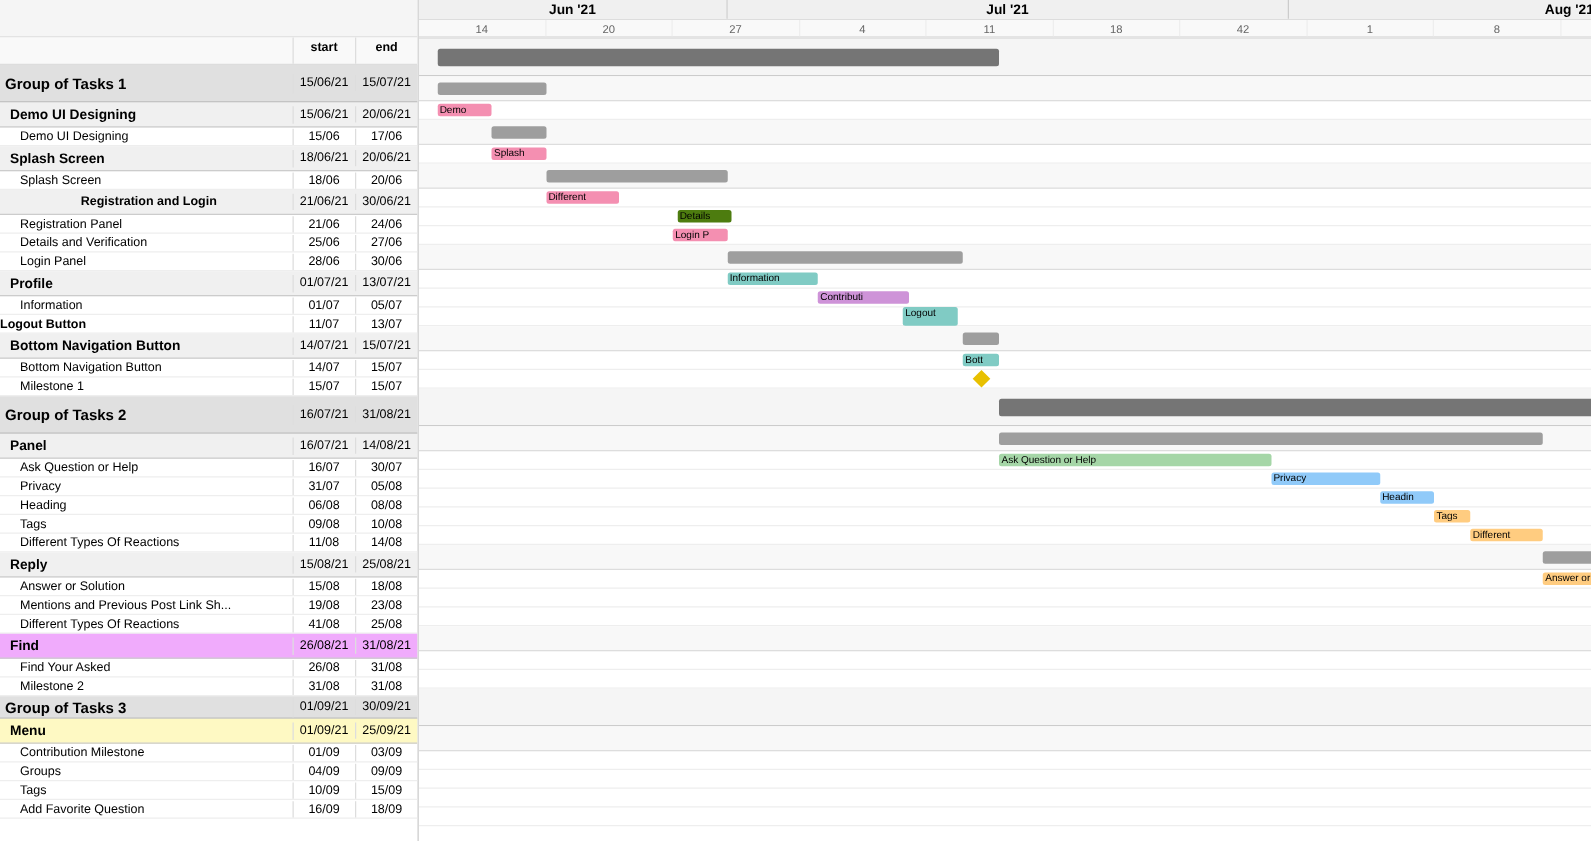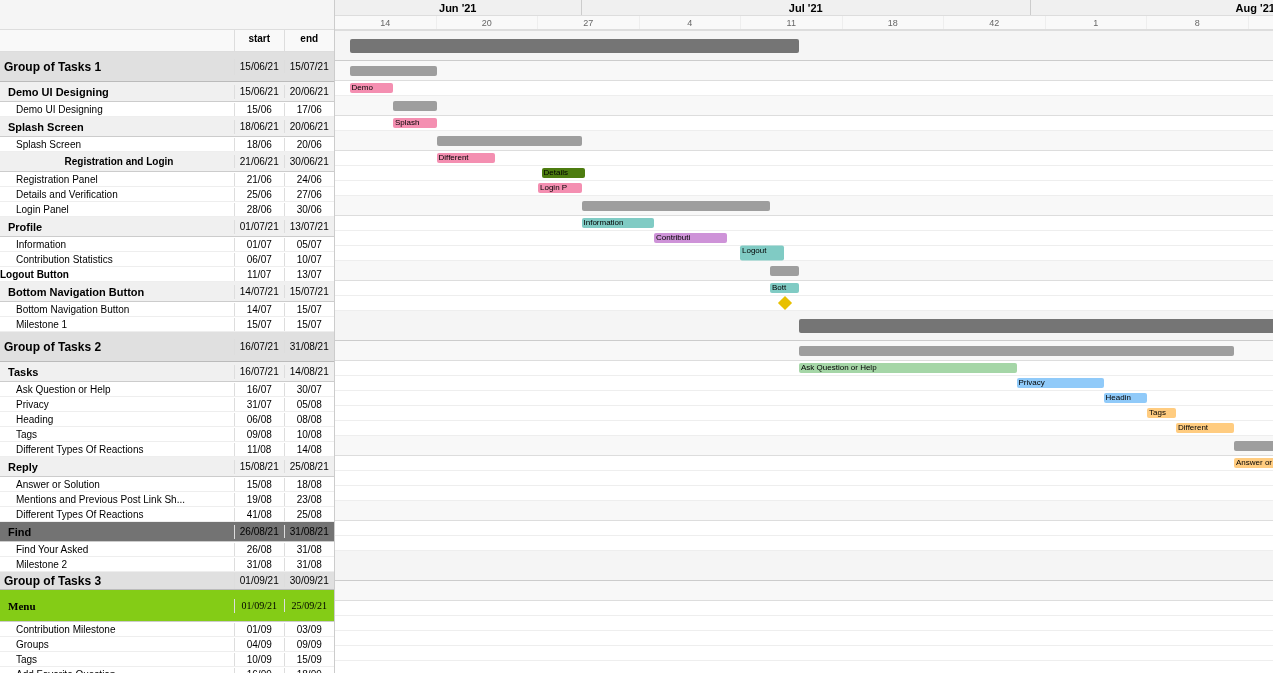--- a/index.html
+++ b/index.html
@@ -104,25 +104,20 @@
           <div class="task-name level1" style="font-weight: bold; font-size: 11px; padding-left: 8px;">Profile</div>
           <div class="task-start">01/07/21</div>
           <div class="task-end">13/07/21</div>
         </div>
         <div class="task-row" style="height: 15px;">
           <div class="task-name level2" style="font-size: 10px; padding-left: 16px;">Information</div>
           <div class="task-start">01/07</div>
           <div class="task-end">05/07</div>
         </div>
         <div class="task-row" style="height: 15px;">
-          <div class="task-name level2" style="font-size: 10px; padding-left: 16px;">Contribution Statistics</div>
-          <div class="task-start">06/07</div>
-          <div class="task-end">10/07</div>
-        </div>
-        <div class="task-row" style="height: 15px;">
           <div class="task-name level2" style="font-size: 10px; padding-left: 0; font-weight: bold;">Logout Button</div>
           <div class="task-start">11/07</div>
           <div class="task-end">13/07</div>
         </div>
         <div class="task-row" style="background: rgb(240, 240, 240); height: 20px; border-bottom: 1px solid rgb(204, 204, 204);">
           <div class="task-name level1" style="font-weight: bold; font-size: 11px; padding-left: 8px;">Bottom Navigation Button</div>
           <div class="task-start">14/07/21</div>
           <div class="task-end">15/07/21</div>
         </div>
         <div class="task-row" style="height: 15px;">
@@ -134,21 +129,21 @@
           <div class="task-name level2" style="font-size: 10px; ">Milestone 1</div>
           <div class="task-start">15/07</div>
           <div class="task-end">15/07</div>
         </div>
         <div class="task-row" style="background: rgb(224, 224, 224); height: 30px; border-bottom: 1px solid rgb(187, 187, 187);">
           <div class="task-name level0" style="font-weight: bold; font-size: 12px;">Group of Tasks 2</div>
           <div class="task-start">16/07/21</div>
           <div class="task-end">31/08/21</div>
         </div>
         <div class="task-row" style="background: rgb(240, 240, 240); height: 20px; border-bottom: 1px solid rgb(204, 204, 204);">
-          <div class="task-name level1" style="font-weight: bold; font-size: 11px; padding-left: 8px;">Tasks</div>
+          <div class="task-name level1" style="font-weight: bold; font-size: 11px; padding-left: 8px;">Panel</div>
           <div class="task-start">16/07/21</div>
           <div class="task-end">14/08/21</div>
         </div>
         <div class="task-row" style="height: 15px;">
           <div class="task-name level2" style="font-size: 10px; padding-left: 16px;">Ask Question or Help</div>
           <div class="task-start">16/07</div>
           <div class="task-end">30/07</div>
         </div>
         <div class="task-row" style="height: 15px;">
           <div class="task-name level2" style="font-size: 10px; padding-left: 16px;">Privacy</div>
@@ -183,41 +178,41 @@
         <div class="task-row" style="height: 15px;">
           <div class="task-name level2" style="font-size: 10px; padding-left: 16px;">Mentions and  Previous Post Link Sh...</div>
           <div class="task-start">19/08</div>
           <div class="task-end">23/08</div>
         </div>
         <div class="task-row" style="height: 15px;">
           <div class="task-name level2" style="font-size: 10px; padding-left: 16px;">Different Types Of Reactions</div>
           <div class="task-start">41/08</div>
           <div class="task-end">25/08</div>
         </div>
-        <div class="task-row" style="background: #737373; height: 20px; border-bottom: 1px solid rgb(204, 204, 204); align-items: center;">
+        <div class="task-row" style="background: #f0abfc; height: 20px; border-bottom: 1px solid rgb(204, 204, 204); align-items: center;">
           <div class="task-name level1" style="font-weight: bold; font-size: 11px; padding-left: 8px;">Find</div>
           <div class="task-start">26/08/21</div>
           <div class="task-end">31/08/21</div>
         </div>
         <div class="task-row" style="height: 15px;">
           <div class="task-name level2" style="font-size: 10px; padding-left: 16px;">Find Your Asked</div>
           <div class="task-start">26/08</div>
           <div class="task-end">31/08</div>
         </div>
         <div class="task-row" style="height: 15px;">
           <div class="task-name level2" style="font-size: 10px; padding-left: 16px;">Milestone 2</div>
           <div class="task-start">31/08</div>
           <div class="task-end">31/08</div>
         </div>
         <div class="task-row" style="background: rgb(224, 224, 224); height: 18px; border-bottom: 1px solid rgb(187, 187, 187);">
           <div class="task-name level0" style="font-weight: bold; font-size: 12px;">Group of Tasks 3</div>
           <div class="task-start">01/09/21</div>
           <div class="task-end">30/09/21</div>
         </div>
-        <div class="task-row" style="background: #84cc16; height: 32px; border-bottom: 1px solid rgb(204, 204, 204); font-family: Liberation Serif, serif;">
+        <div class="task-row" style="background: #fef9c3; height: 20px; border-bottom: 1px solid rgb(204, 204, 204);">
           <div class="task-name level1" style="font-weight: bold; font-size: 11px; padding-left: 8px;">Menu</div>
           <div class="task-start">01/09/21</div>
           <div class="task-end">25/09/21</div>
         </div>
         <div class="task-row" style="height: 15px;">
           <div class="task-name level2" style="font-size: 10px; padding-left: 16px;">Contribution Milestone</div>
           <div class="task-start">01/09</div>
           <div class="task-end">03/09</div>
         </div>
         <div class="task-row" style="height: 15px;">
@@ -291,21 +286,21 @@
           <div style="height: 20px; border-bottom: 1px solid rgb(221, 221, 221); position: relative; min-width: 1.05937e+07px; background: rgb(248, 248, 248);">
             <div style="position: absolute; left: 246.5px; width: 188.5px; height: 10px; top: 50%; transform: translateY(-50%); background: rgb(158, 158, 158); border-radius: 2px;"></div>
           </div>
           <div style="height: 15px; border-bottom: 1px solid rgb(238, 238, 238); position: relative; min-width: 1.05937e+07px;">
             <div style="position: absolute; left: 246.5px; width: 72.5px; height: 10px; top: 50%; transform: translateY(-50%); background: rgb(128, 203, 196); border-radius: 2px; font-size: 8px; padding-left: 2px; overflow: hidden; white-space: nowrap; line-height: 10px;">Information</div>
           </div>
           <div style="height: 15px; border-bottom: 1px solid rgb(238, 238, 238); position: relative; min-width: 1.05937e+07px;">
             <div style="position: absolute; left: 319px; width: 72.5px; height: 10px; top: 50%; transform: translateY(-50%); background: rgb(206, 147, 216); border-radius: 2px; font-size: 8px; padding-left: 2px; overflow: hidden; white-space: nowrap; line-height: 10px;">Contributi</div>
           </div>
           <div style="height: 15px; border-bottom: 1px solid rgb(238, 238, 238); position: relative; min-width: 1.05937e+07px;">
-            <div style="position: absolute; left: 405px; width: 43.5px; height: 15px; top: 50%; transform: translateY(-50%); background: rgb(128, 203, 196); border-radius: 2px; font-size: 8px; padding-left: 2px; overflow: hidden; white-space: nowrap; line-height: 10px;">Logout</div>
+            <div style="position: absolute; left: 387px; width: 43.5px; height: 15px; top: 50%; transform: translateY(-50%); background: rgb(128, 203, 196); border-radius: 2px; font-size: 8px; padding-left: 2px; overflow: hidden; white-space: nowrap; line-height: 10px;">Logout</div>
           </div>
           <div style="height: 20px; border-bottom: 1px solid rgb(221, 221, 221); position: relative; min-width: 1.05937e+07px; background: rgb(248, 248, 248);">
             <div style="position: absolute; left: 435px; width: 29px; height: 10px; top: 50%; transform: translateY(-50%); background: rgb(158, 158, 158); border-radius: 2px;"></div>
           </div>
           <div style="height: 15px; border-bottom: 1px solid rgb(238, 238, 238); position: relative; min-width: 1.05937e+07px;">
             <div style="position: absolute; left: 435px; width: 29px; height: 10px; top: 50%; transform: translateY(-50%); background: rgb(128, 203, 196); border-radius: 2px; font-size: 8px; padding-left: 2px; overflow: hidden; white-space: nowrap; line-height: 10px;">Bott</div>
           </div>
           <div style="height: 15px; border-bottom: 1px solid rgb(238, 238, 238); position: relative; min-width: 1.05937e+07px;">
             <div style="position: absolute; left: 444.5px; width: 10px; height: 10px; top: 50%; transform: translateY(-50%) rotate(45deg); background: rgb(232, 192, 0);"></div>
           </div>

